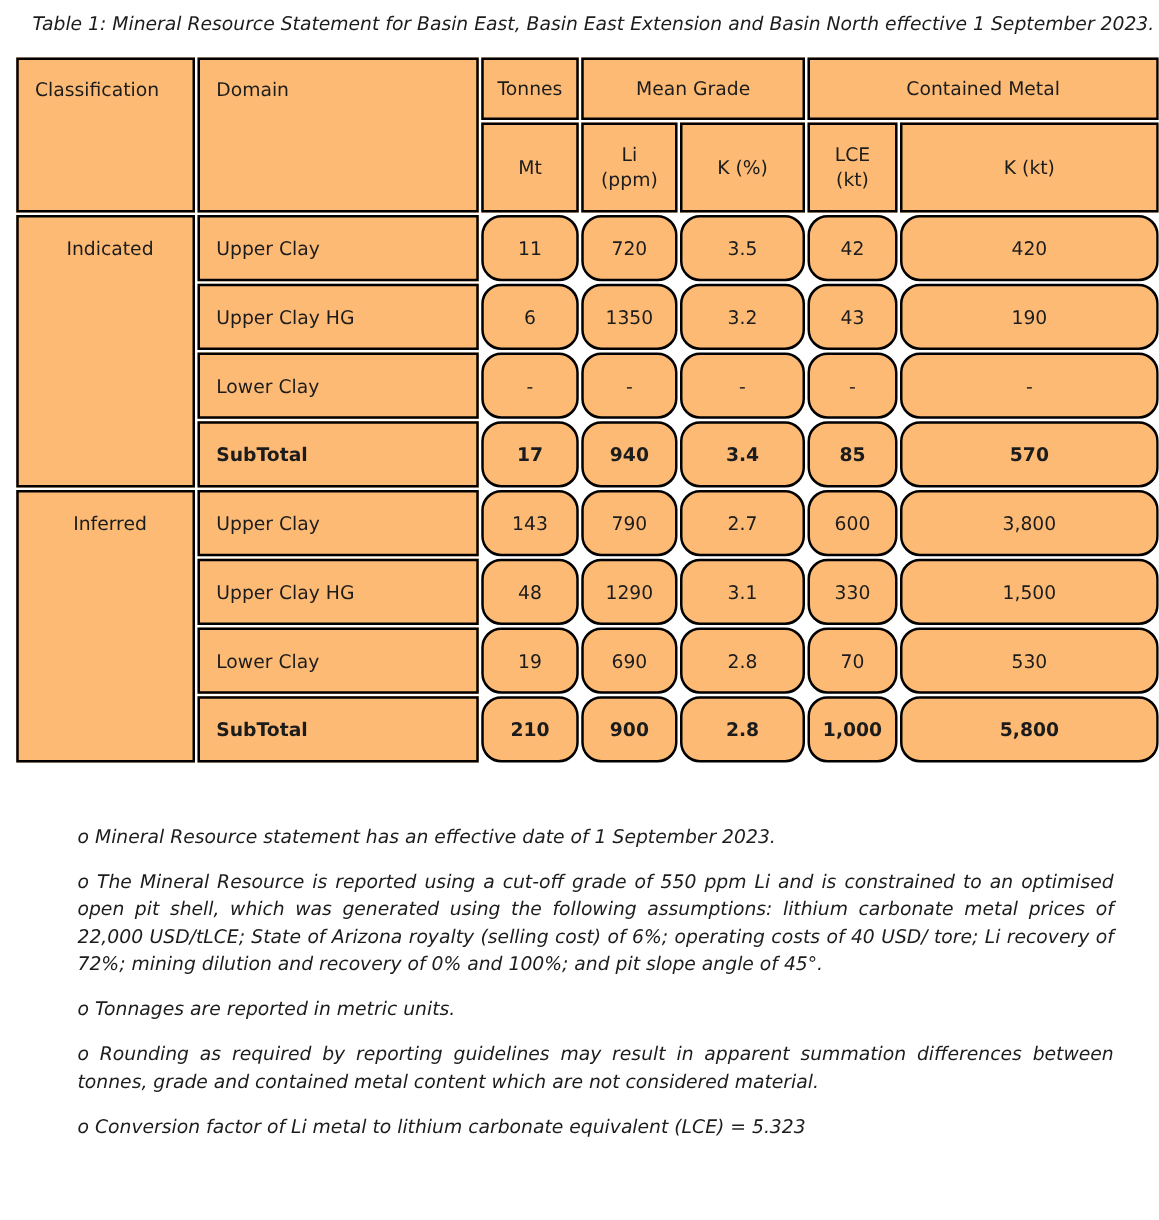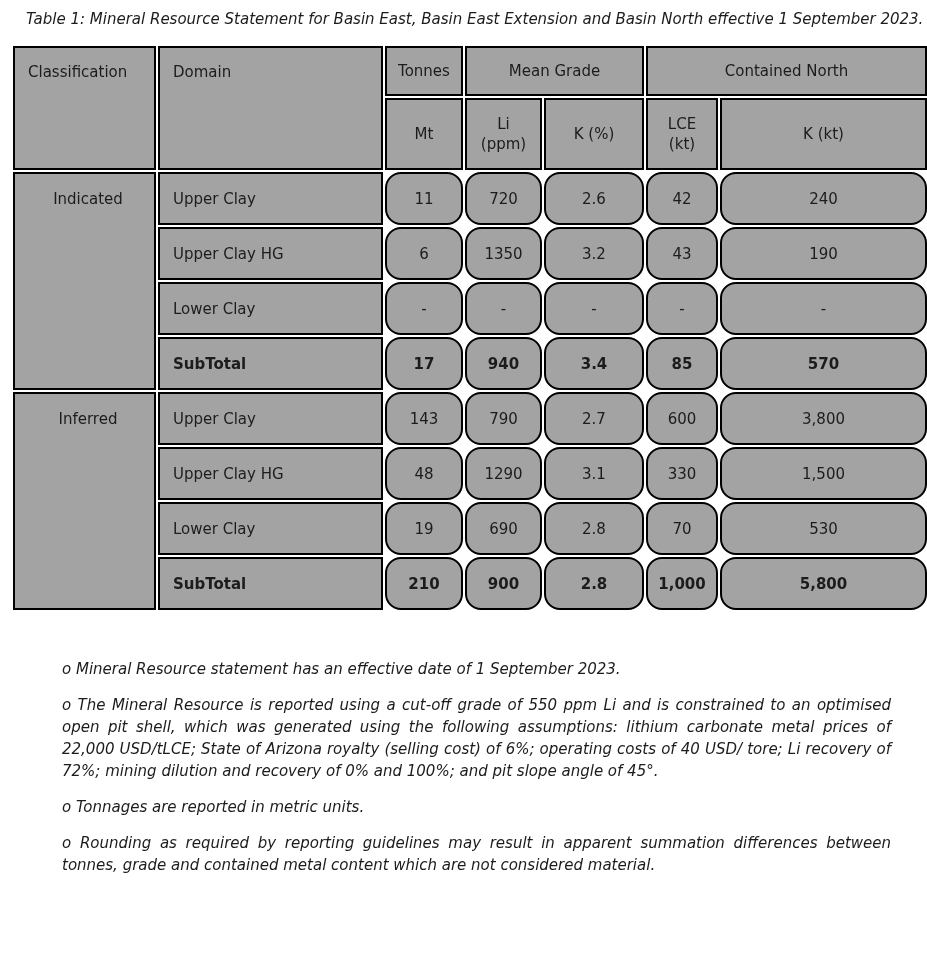--- a/index.html
+++ b/index.html
@@ -22,21 +22,21 @@
     border-collapse: separate;
     border-spacing: 2px;
     table-layout: fixed;
     width: 906px;
     margin-left: 1px;
   }
   th, td {
     border: 2px solid #000000;
     font-size: 15px;
     font-weight: normal;
-    background: #a3a3a3;
+    background: #fdba74;
     overflow: hidden;
   }
   thead tr.h1 th { height: 50px; }
   thead tr.h2 th { height: 72px; }
   tbody td { height: 53px; }
   .top-left {
     vertical-align: top;
     text-align: left;
     padding: 15px 6px 0 13px;
   }
@@ -81,41 +81,41 @@
     <col style="width:100px">
     <col style="width:72px">
     <col style="width:207px">
   </colgroup>
   <thead>
     <tr class="h1">
       <th rowspan="2" class="top-left">Classification</th>
       <th rowspan="2" class="top-left">Domain</th>
       <th class="center">Tonnes</th>
       <th class="center" colspan="2">Mean Grade</th>
-      <th class="center" colspan="2">Contained North</th>
+      <th class="center" colspan="2">Contained Metal</th>
     </tr>
     <tr class="h2">
       <th class="center">Mt</th>
       <th class="center wrap2">Li
 (ppm)</th>
       <th class="center">K (%)</th>
       <th class="center wrap2">LCE
 (kt)</th>
       <th class="center">K (kt)</th>
     </tr>
   </thead>
   <tbody>
       <tr>
         <td rowspan="4" class="cls-cell">Indicated</td>
         <td class="dom-cell">Upper Clay</td>
         <td class="num">11</td>
         <td class="num">720</td>
-        <td class="num">2.6</td>
+        <td class="num">3.5</td>
         <td class="num">42</td>
-        <td class="num">240</td>
+        <td class="num">420</td>
       </tr>
       <tr>
         <td class="dom-cell">Upper Clay HG</td>
         <td class="num">6</td>
         <td class="num">1350</td>
         <td class="num">3.2</td>
         <td class="num">43</td>
         <td class="num">190</td>
       </tr>
       <tr>
@@ -168,13 +168,14 @@
         <td class="num">5,800</td>
       </tr>
     </tbody>
 </table>
 
 <div class="notes">
     <p class="note"><span>o</span> <span>Mineral Resource statement has an effective date of 1 September 2023.</span></p>
     <p class="note"><span>o</span> <span>The Mineral Resource is reported using a cut-off grade of 550 ppm Li and is constrained to an optimised open pit shell, which was generated using the following assumptions: lithium carbonate metal prices of 22,000 USD/tLCE; State of Arizona royalty (selling cost) of 6%; operating costs of 40 USD/ tore; Li recovery of 72%; mining dilution and recovery of 0% and 100%; and pit slope angle of 45°.</span></p>
     <p class="note"><span>o</span> <span>Tonnages are reported in metric units.</span></p>
     <p class="note"><span>o</span> <span>Rounding as required by reporting guidelines may result in apparent summation differences between tonnes, grade and contained metal content which are not considered material.</span></p>
+    <p class="note"><span>o</span> <span>Conversion factor of Li metal to lithium carbonate equivalent (LCE) = 5.323</span></p>
   </div>
 
 </body></html>

